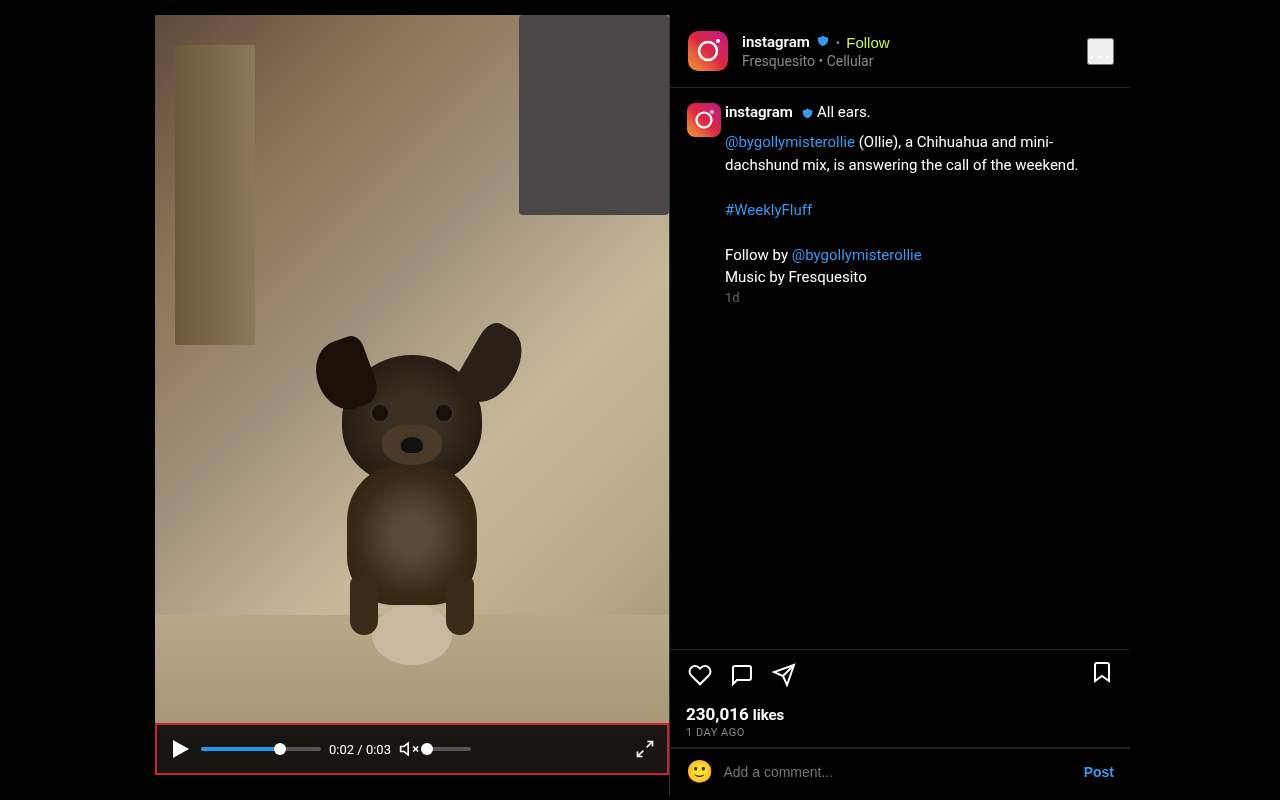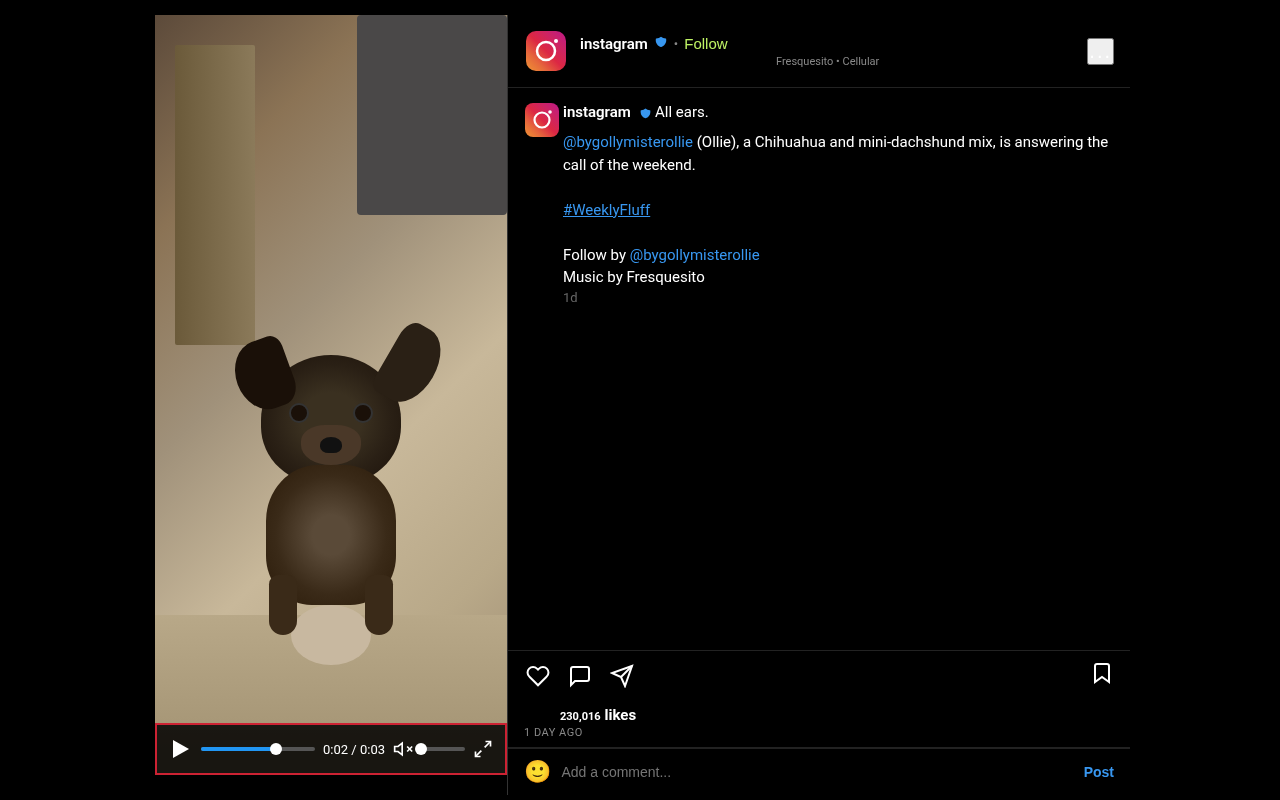--- a/index.html
+++ b/index.html
@@ -30,21 +30,21 @@
       top: 15px;
       left: 155px;
       width: 975px;
       height: 780px;
       display: flex;
       background: #000;
     }
 
     
     .video-panel {
-      width: 352px;
+      width: 514px;
       height: 760px;
       background: #a16207;
       position: relative;
       flex-shrink: 0;
     }
 
     .video-frame {
       width: 100%;
       height: 100%;
       background: linear-gradient(
@@ -394,23 +394,22 @@
       color: #bef264;
       font-size: 15px;
       font-weight: 400;
       cursor: pointer;
       background: none;
       border: none;
     }
 
     .header-subtitle {
       color: #888;
-      font-size: 11px;
+      font-size: 14px;
       margin-top: 2px;
-      text-align: center;
     }
 
     .more-options {
       color: #fff;
       font-size: 20px;
       cursor: pointer;
       letter-spacing: 2px;
     }
 
     
@@ -463,21 +462,20 @@
       line-height: 1.5;
       margin-top: 10px;
     }
 
     .mention {
       color: #3897f0;
     }
 
     .hashtag {
       color: #3897f0;
-      text-decoration: underline;
     }
 
     .caption-timestamp {
       color: #666;
       font-size: 13px;
       margin-top: 1px;
     }
 
     
     .post-body::-webkit-scrollbar {
@@ -528,22 +526,21 @@
     }
 
     
     .likes-section {
       padding: 4px 16px 8px;
     }
 
     .likes-count {
       color: #fff;
       font-weight: 700;
-      font-size: 11px;
-      margin-left: 36px;
+      font-size: 17px;
     }
 
     .likes-label {
       color: #fff;
       font-weight: 700;
       font-size: 15px;
     }
 
     .likes-date {
       color: #888;

